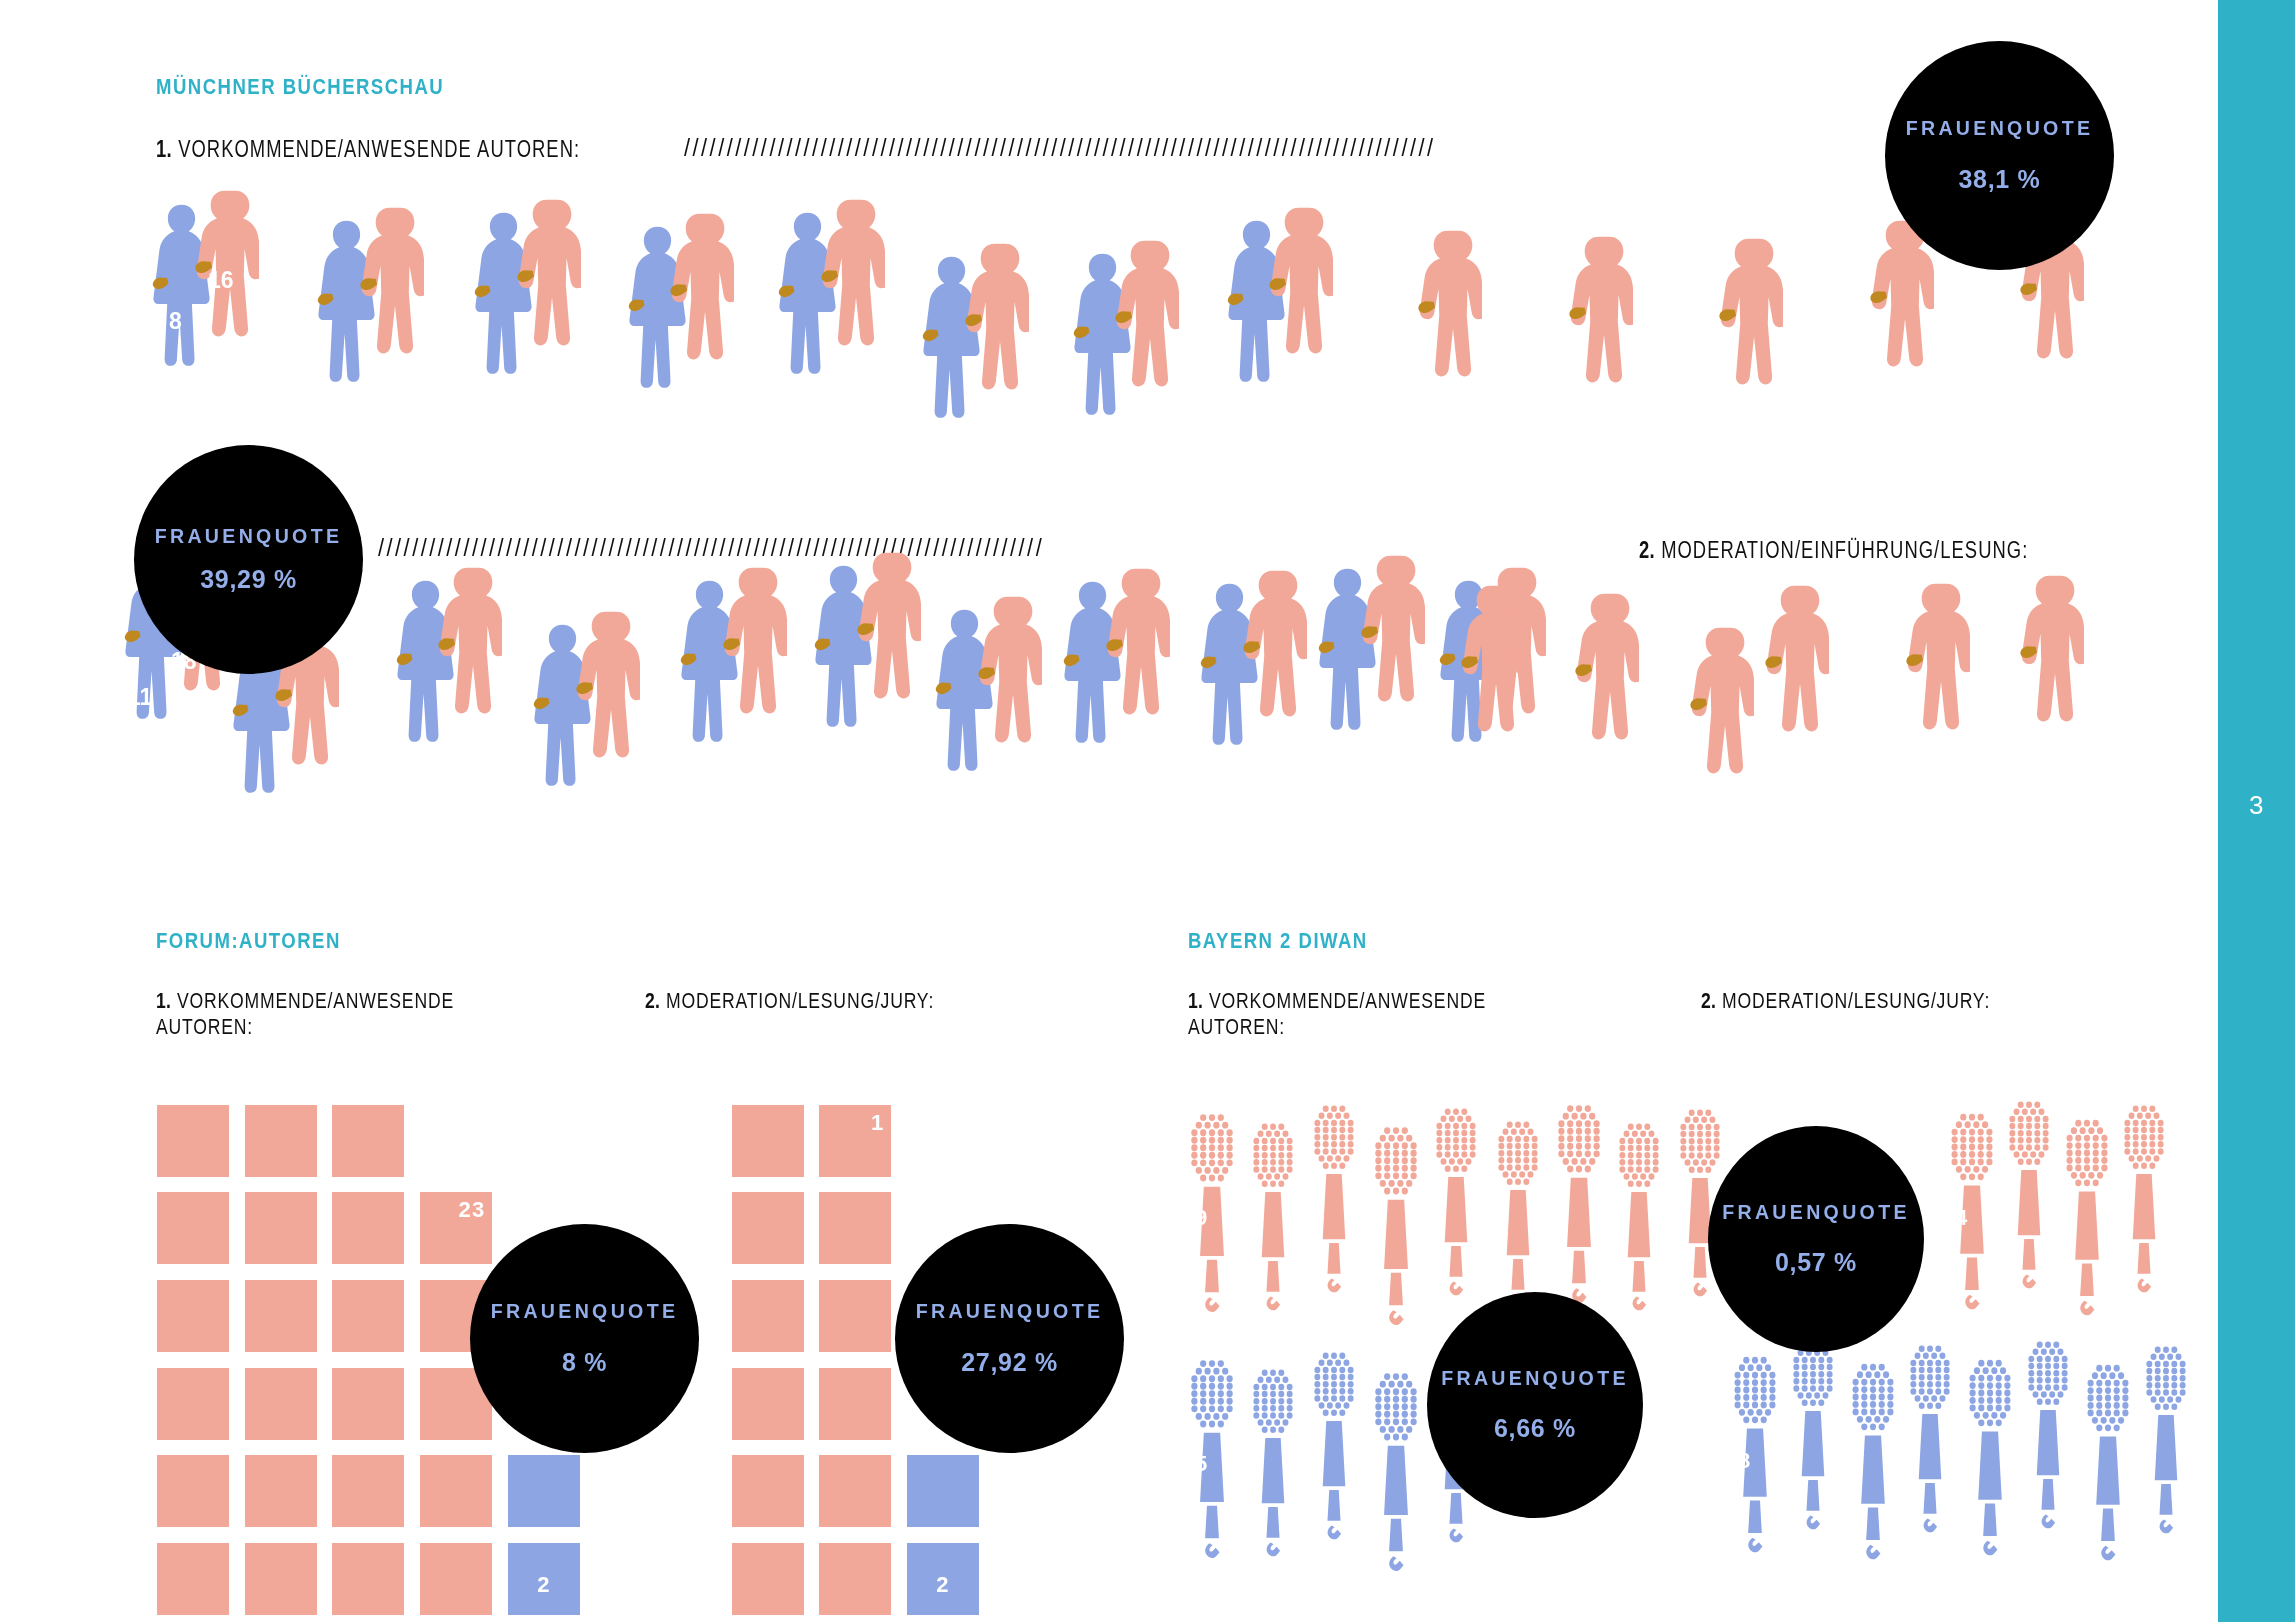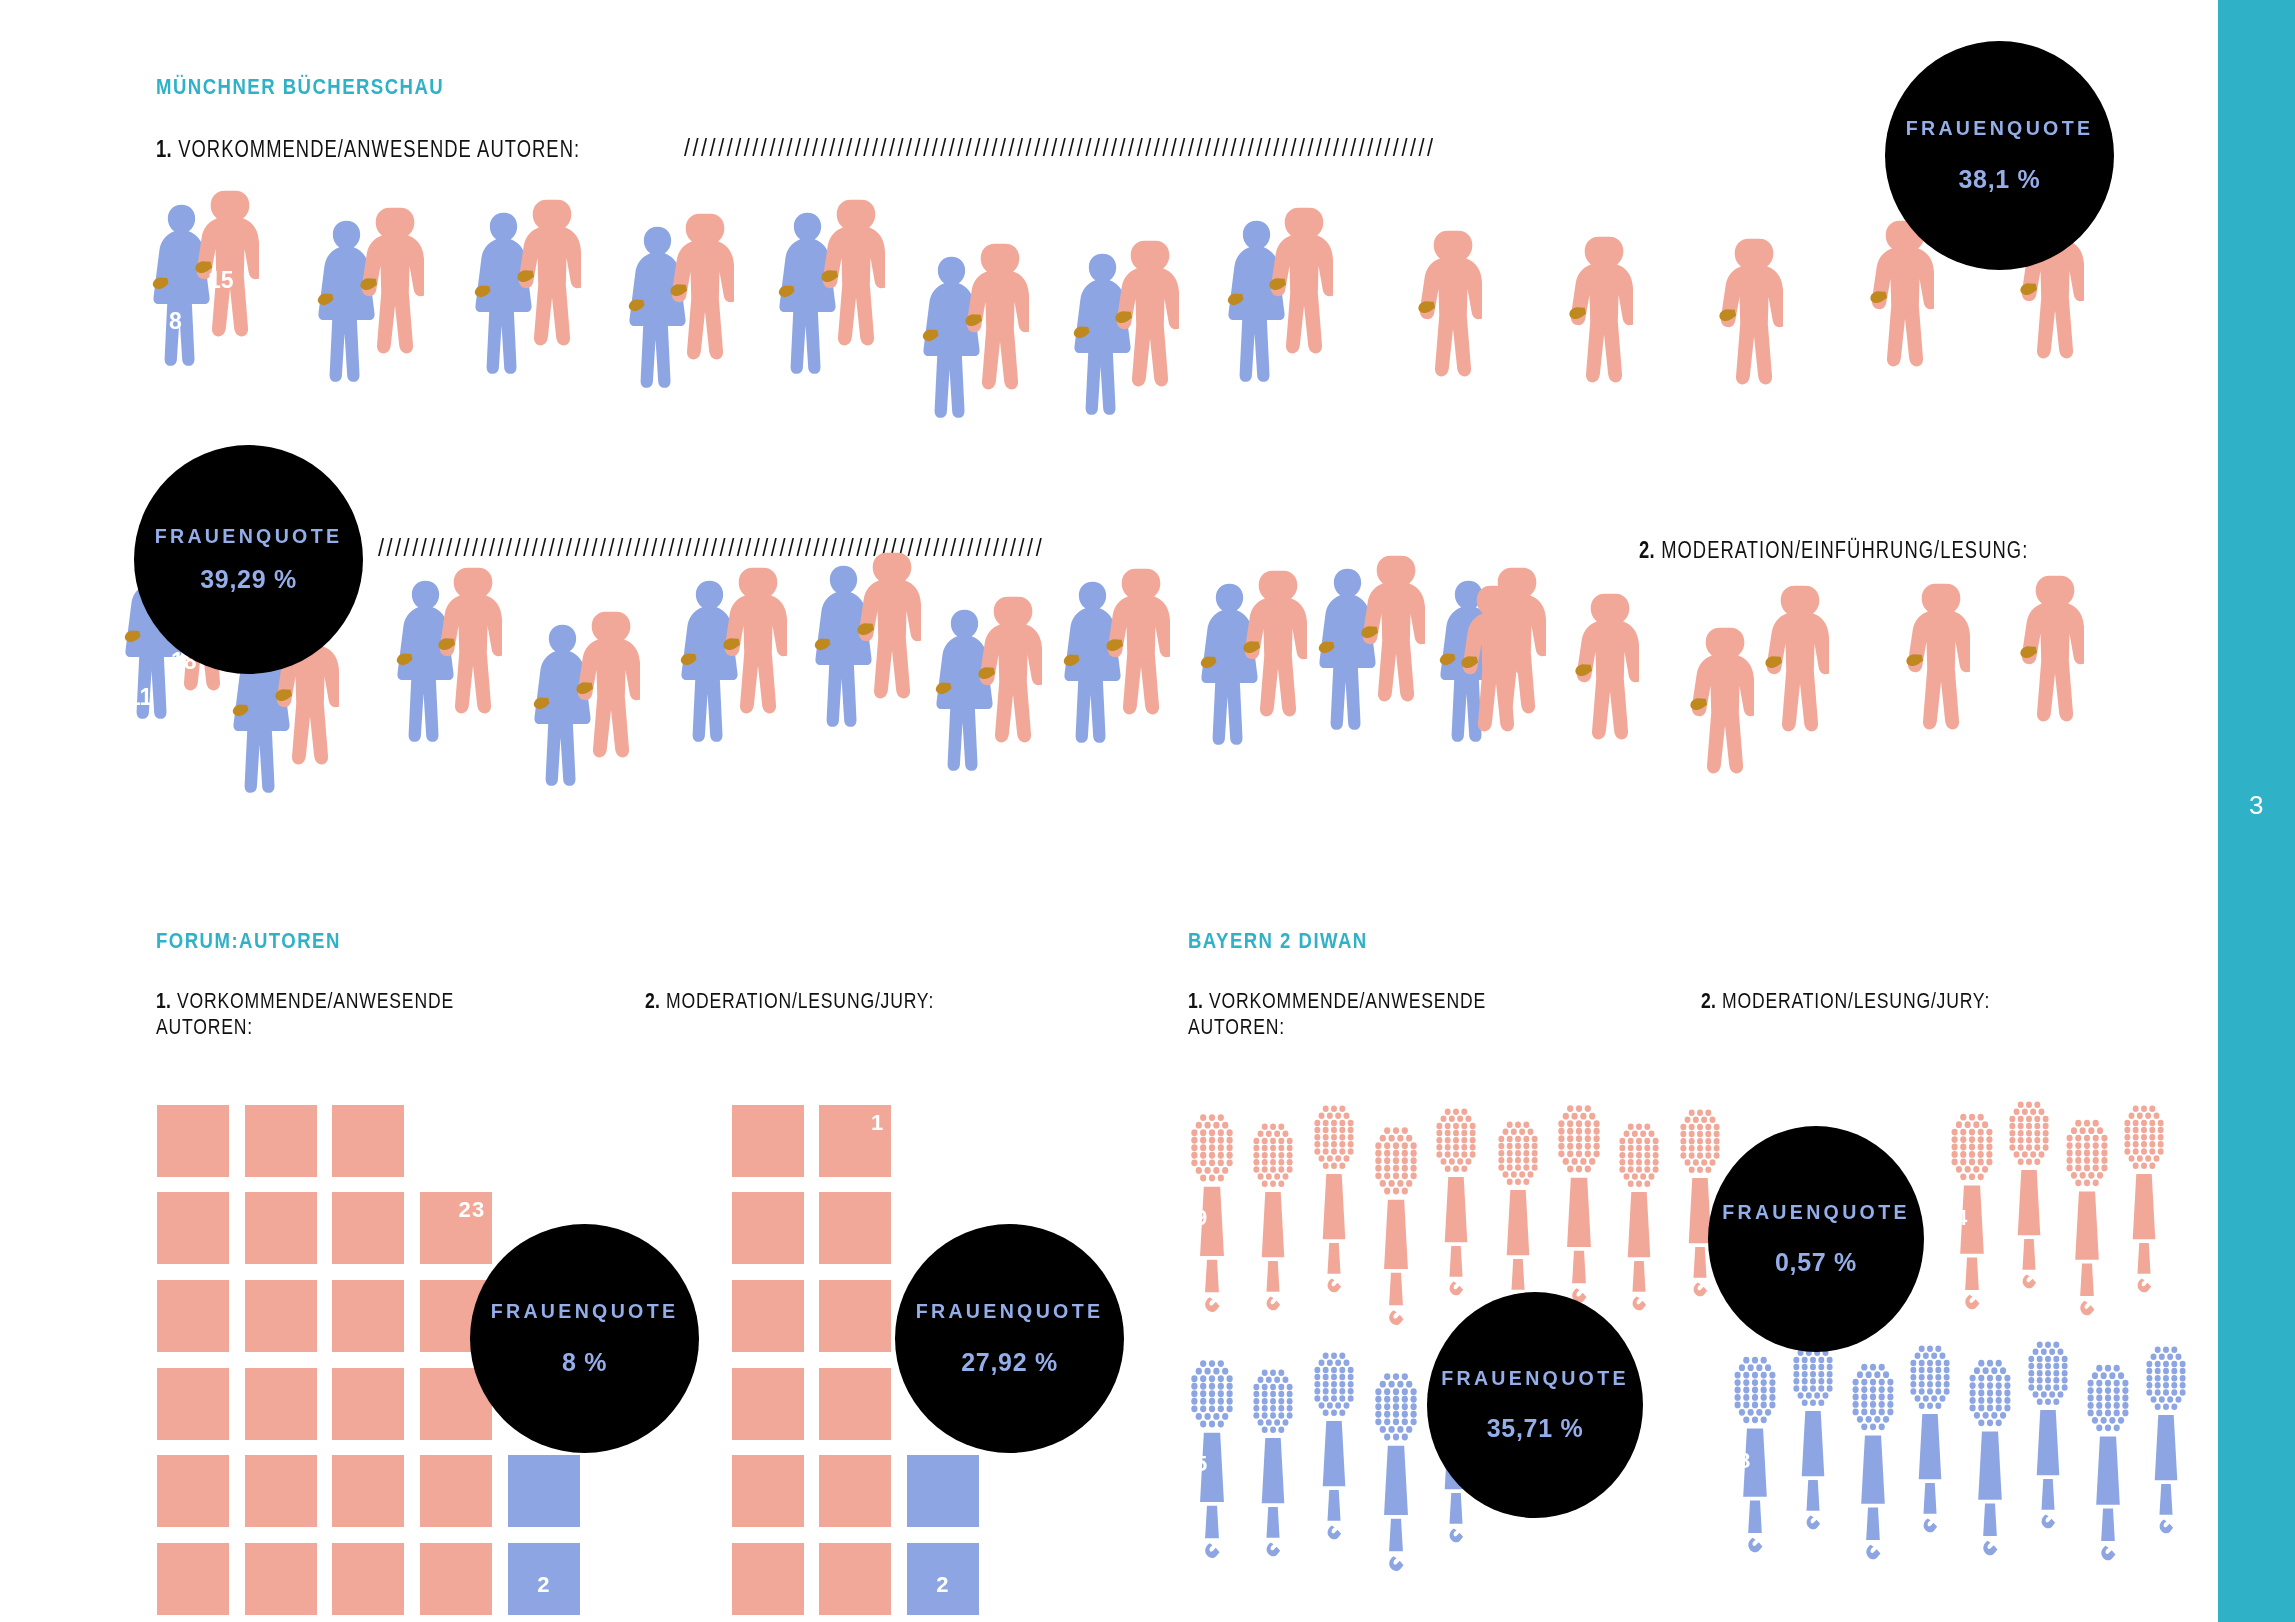--- a/index.html
+++ b/index.html
@@ -224,21 +224,21 @@
     <path fill="#c0891f" d="M18 108c-5 1-9 4-10 8-1 5 2 8 7 9 4 1 8-1 11-3l6-5-2-8-12-1z"></path>
   </svg>
       </div>
       <div class="fig" style="left: 2015px; top: 208px; z-index: 11;">
         <svg width="69" height="229" viewBox="0 0 100 330">
     <path fill="#f2a899" d="M50 6c-12 0-20 9-20 21 0 9 4 15 9 19-12 4-20 14-22 27l-7 47c-1 8 3 13 9 14 6 1 11-3 12-10l6-34 1 39-6 75c-1 8 3 13 9 13s10-4 11-12l6-57 6 57c1 8 5 12 11 12s10-5 9-13l-6-75 1-39 6 34c1 7 6 11 12 10 6-1 10-6 9-14l-7-47c-2-13-10-23-22-27 5-4 9-10 9-19 0-12-8-21-20-21z"></path>
     <path fill="#c0891f" d="M18 108c-5 1-9 4-10 8-1 5 2 8 7 9 4 1 8-1 11-3l6-5-2-8-12-1z"></path>
   </svg>
       </div>
       <div class="cnt-label" style="left: 169px; top: 308px;">8</div>
-      <div class="cnt-label" style="left: 208px; top: 267px;">15</div>
+      <div class="cnt-label" style="left: 208px; top: 267px;">16</div>
     </div>
 
   <div class="bubble" style="left:1885px;top:41px;width:229px;height:229px;">
     <div class="lab">FRAUENQUOTE</div>
     <div class="val" style="margin-top:25px;">38,1 %</div>
   </div>
 
   <div style="position:absolute;left:1639px;top:537px;" class="qline">
     <b>2.</b>
     <span>MODERATION/EINFÜHRUNG/LESUNG:</span>
@@ -1715,21 +1715,21 @@
             <ellipse cx="49" cy="114" rx="5" ry="5.5" fill="#8da6e3"></ellipse>
           </g>
     <path fill="#8da6e3" d="M22 128h26l6 110h-38z"></path>
     <path fill="#8da6e3" d="M27 244h16l3 52h-22z"></path>
     <path fill="#8da6e3" d="M31 304c-7 5-9 13-4 19 5 6 12 5 15 1l5-6-6-7-5 5c-2 2-5 1-5-2 0-3 2-5 5-7z"></path>
   </svg></div>
     </div>
 
   <div class="bubble" style="left:1427px;top:1292px;width:216px;height:226px;">
     <div class="lab">FRAUENQUOTE</div>
-    <div class="val" style="margin-top:23.6px;">35,71 %</div>
+    <div class="val" style="margin-top:23.6px;">6,66 %</div>
   </div>
   <div class="bubble" style="left:1708px;top:1126px;width:216px;height:226px;">
     <div class="lab">FRAUENQUOTE</div>
     <div class="val" style="margin-top:23.6px;">0,57 %</div>
   </div>
 
 </div>
 
 
 </body></html>

